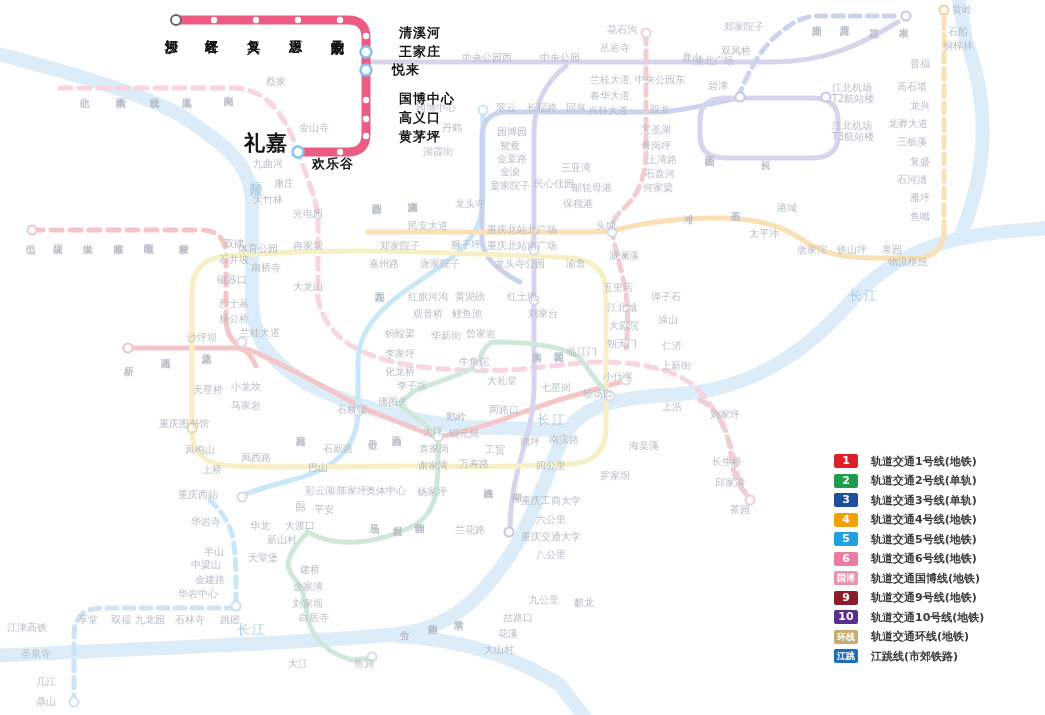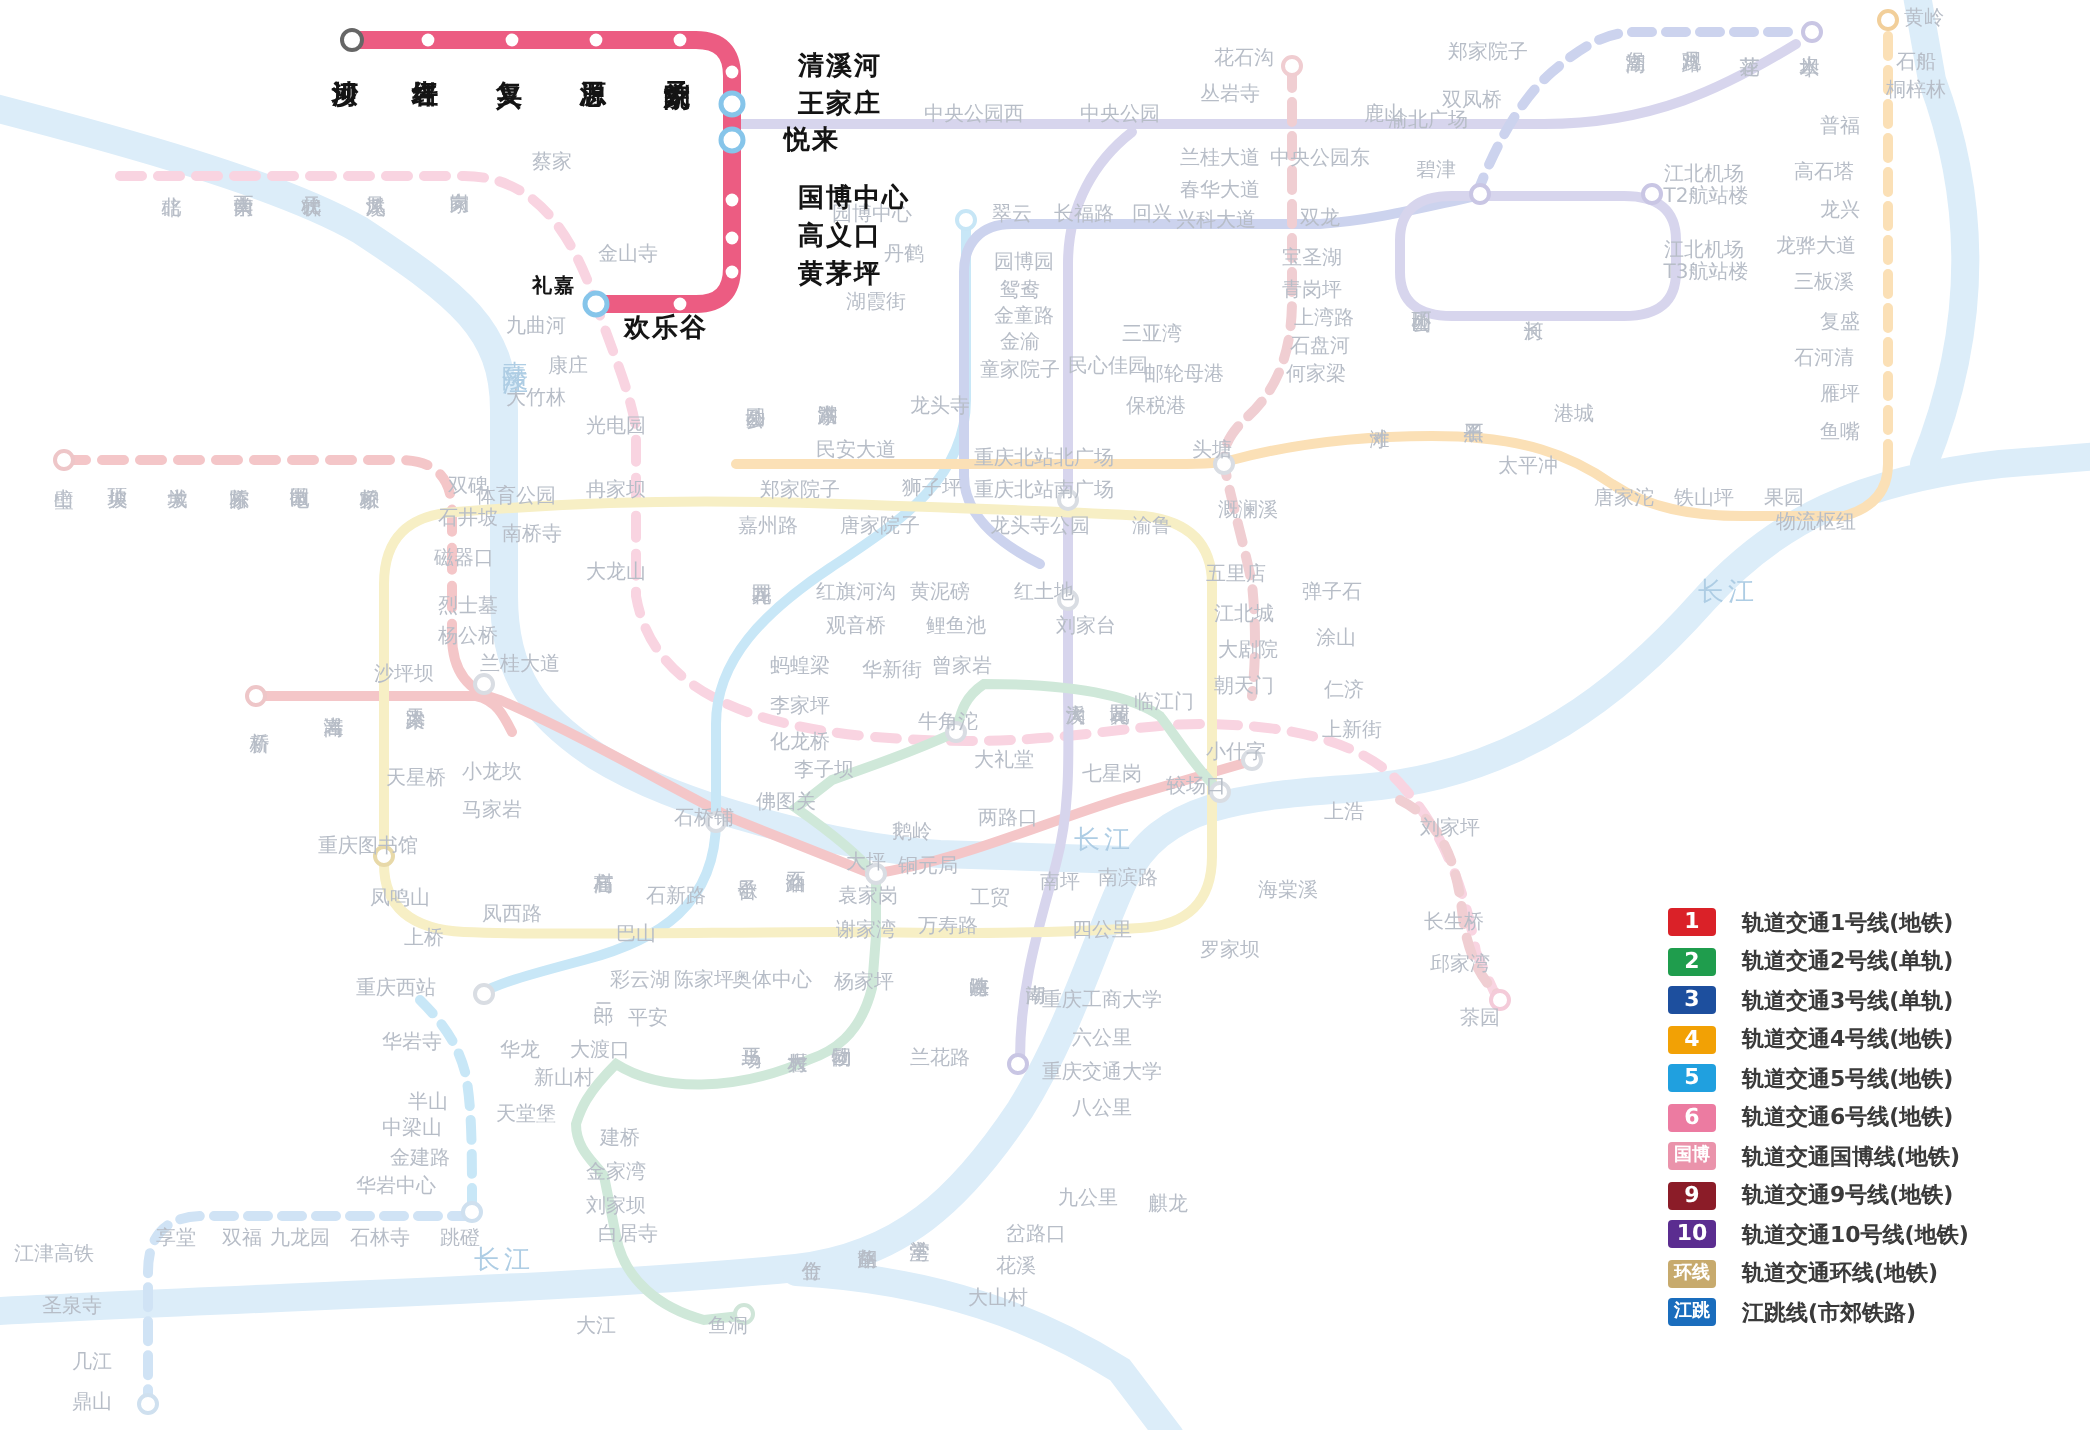--- a/index.html
+++ b/index.html
@@ -7,21 +7,21 @@
          font-family:"DejaVu Sans","Liberation Sans",sans-serif;}
   #map-svg{position:absolute;left:0;top:0;}
   .lbl{position:absolute;font-size:10px;line-height:1.05;color:#b7bdc7;white-space:nowrap;
        transform:translate(-50%,-50%);letter-spacing:0;}
   .lbl.v{writing-mode:vertical-rl;text-orientation:upright;transform:translate(-50%,0);white-space:normal;}
   .riv{position:absolute;font-size:13px;color:#aecde4;white-space:nowrap;transform:translate(-50%,-50%);letter-spacing:2px;}
   .riv.v{writing-mode:vertical-rl;text-orientation:upright;transform:translate(-50%,0);}
   .hl{position:absolute;font-size:13px;font-weight:600;color:#141414;white-space:nowrap;
       transform:translate(0,-50%);letter-spacing:1px;}
   .hl.v{writing-mode:vertical-rl;text-orientation:upright;transform:translate(-50%,0);letter-spacing:0;white-space:normal;}
-  .hl.big{font-size:10px;transform:translate(-100%,-50%);}
+  .hl.big{font-size:21px;transform:translate(-100%,-50%);}
   #legend{position:absolute;left:834px;top:454px;}
   .lrow{display:flex;align-items:center;margin-bottom:5.5px;height:14px;}
   .badge{display:inline-block;width:24px;height:14px;border-radius:2px;color:#fff;
          font-size:11px;font-weight:bold;text-align:center;line-height:14px;flex:0 0 24px;}
   .badge.wide{font-size:9px;letter-spacing:0;}
   .ltext{margin-left:13px;font-size:11px;font-weight:bold;color:#3a3a3a;white-space:nowrap;}
 </style>
 </head>
 <body>
 
@@ -185,21 +185,21 @@
       <span class="lbl" style="left: 400px; top: 246px;">郑家院子</span>
       <span class="lbl" style="left: 384px; top: 264px;">嘉州路</span>
       <span class="lbl" style="left: 440px; top: 264px;">唐家院子</span>
       <span class="lbl" style="left: 308px; top: 214px;">光电园</span>
       <span class="lbl" style="left: 308px; top: 246px;">冉家坝</span>
       <span class="lbl" style="left: 308px; top: 287px;">大龙山</span>
       <span class="lbl" style="left: 428px; top: 297px;">红旗河沟</span>
       <span class="lbl" style="left: 470px; top: 297px;">黄泥磅</span>
       <span class="lbl" style="left: 522px; top: 297px;">红土地</span>
       <span class="lbl" style="left: 428px; top: 314px;">观音桥</span>
-      <span class="lbl" style="left: 478px; top: 314px;">鲤鱼池</span>
+      <span class="lbl" style="left: 467px; top: 314px;">鲤鱼池</span>
       <span class="lbl" style="left: 543px; top: 314px;">刘家台</span>
       <span class="lbl" style="left: 400px; top: 334px;">蚂蝗梁</span>
       <span class="lbl" style="left: 446px; top: 336px;">华新街</span>
       <span class="lbl" style="left: 481px; top: 334px;">曾家岩</span>
       <span class="lbl" style="left: 400px; top: 354px;">李家坪</span>
       <span class="lbl" style="left: 400px; top: 372px;">化龙桥</span>
       <span class="lbl" style="left: 474px; top: 362px;">牛角沱</span>
       <span class="lbl" style="left: 582px; top: 352px;">临江门</span>
       <span class="lbl" style="left: 502px; top: 381px;">大礼堂</span>
       <span class="lbl" style="left: 556px; top: 388px;">七星岗</span>

